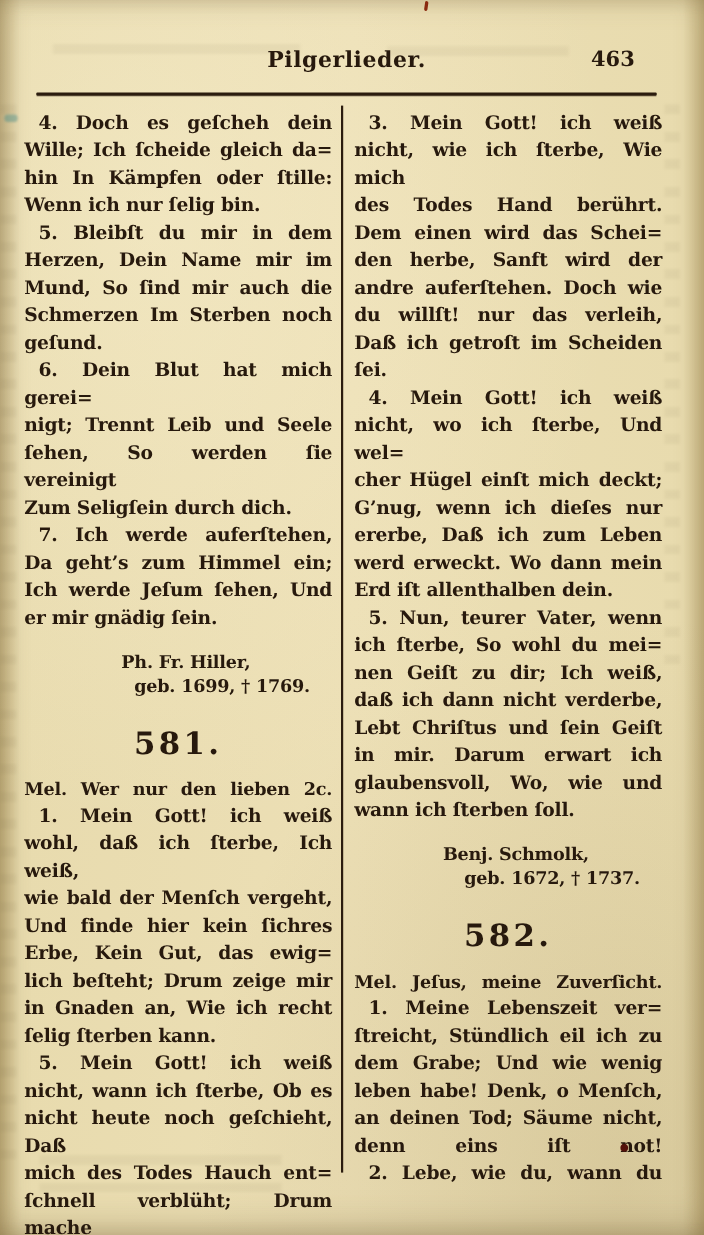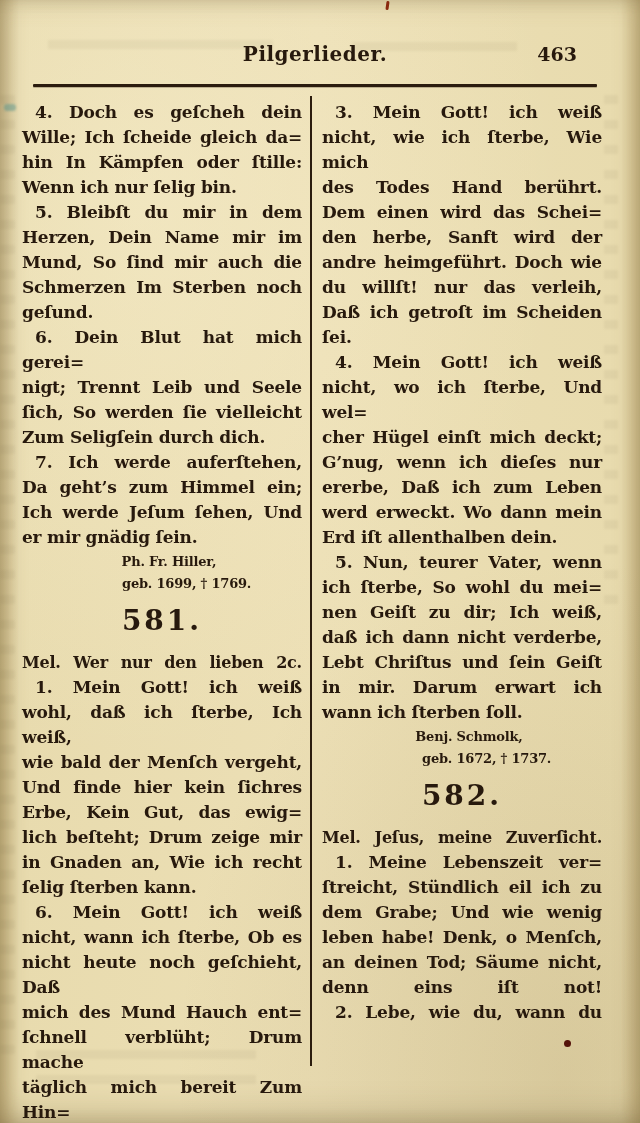--- a/index.html
+++ b/index.html
@@ -23,21 +23,21 @@
   .rule{position:absolute;top:84px;left:33px;width:564px;height:3px;background:#2b1c0e;border-radius:1px;box-shadow:0 1px 0 rgba(43,28,14,.25);}
   .divider{position:absolute;left:310px;top:96px;width:2px;height:970px;background:#2b1c0e;}
   .col{position:absolute;top:100px;width:280px;font-size:17px;line-height:25px;letter-spacing:-0.2px;}
   .col-left{left:22px;}
   .col-right{left:322px;}
   .line{text-align:justify;text-align-last:justify;}
   .line.endline{text-align-last:left;}
   .line.first{text-indent:13px;}
   .hymn-number{font-size:28px;line-height:50px;height:54px;text-align:center;letter-spacing:3px;}
   .mel{font-size:16px;line-height:25px;text-align:justify;text-align-last:justify;}
-  .author{font-size:13px;line-height:22px;margin:1px 0;}
+  .author{font-size:16px;line-height:22px;margin:16px 0;}
   .author-name{text-align:center;padding-left:14px;}
   .author-dates{padding-left:100px;}
   .ghost{position:absolute;opacity:.55;filter:blur(1.3px);
     background:repeating-linear-gradient(180deg, rgba(112,100,66,.20) 0 9px, rgba(112,100,66,0) 9px 25px);}
   .ghost.soft{opacity:.35;}
   .speck-red-dash{position:absolute;left:386px;top:1px;width:3px;height:9px;background:#8a2a10;border-radius:2px;transform:rotate(8deg);}
   .speck-maroon-dot{position:absolute;left:564px;top:1040px;width:7px;height:7px;border-radius:50%;background:#54120a;}
   .speck-teal-mark{position:absolute;left:4px;top:104px;width:12px;height:7px;background:rgba(70,140,135,.45);filter:blur(1px);border-radius:3px;}
 </style>
 </head>
@@ -69,21 +69,21 @@
       <div class="verse">
         <div class="line first">5. Bleibſt du mir in dem</div>
         <div class="line">Herzen, Dein Name mir im</div>
         <div class="line">Mund, So ſind mir auch die</div>
         <div class="line">Schmerzen Im Sterben noch</div>
         <div class="line endline">geſund.</div>
       </div>
       <div class="verse">
         <div class="line first">6. Dein Blut hat mich gerei=</div>
         <div class="line">nigt; Trennt Leib und Seele</div>
-        <div class="line">ſich, So werden ſie vielleicht</div>
+        <div class="line">ſehen, So werden ſie vereinigt</div>
         <div class="line endline">Zum Seligſein durch dich.</div>
       </div>
       <div class="verse">
         <div class="line first">7. Ich werde auferſtehen,</div>
         <div class="line">Da geht’s zum Himmel ein;</div>
         <div class="line">Ich werde Jeſum ſehen, Und</div>
         <div class="line endline">er mir gnädig ſein.</div>
       </div>
       <div class="author">
         <div class="author-name">Ph. Fr. Hiller,</div>
@@ -95,56 +95,57 @@
         <div class="line first">1. Mein Gott! ich weiß</div>
         <div class="line">wohl, daß ich ſterbe, Ich weiß,</div>
         <div class="line">wie bald der Menſch vergeht,</div>
         <div class="line">Und finde hier kein ſichres</div>
         <div class="line">Erbe, Kein Gut, das ewig=</div>
         <div class="line">lich beſteht; Drum zeige mir</div>
         <div class="line">in Gnaden an, Wie ich recht</div>
         <div class="line endline">ſelig ſterben kann.</div>
       </div>
       <div class="verse">
-        <div class="line first">6. Mein Gott! ich weiß</div>
+        <div class="line first">5. Mein Gott! ich weiß</div>
         <div class="line">nicht, wann ich ſterbe, Ob es</div>
         <div class="line">nicht heute noch geſchieht, Daß</div>
-        <div class="line">mich des Mund Hauch ent=</div>
+        <div class="line">mich des Todes Hauch ent=</div>
         <div class="line">ſchnell verblüht; Drum mache</div>
         <div class="line">täglich mich bereit Zum Hin=</div>
       </div>
     </div>
   <div class="col col-right">
       <div class="verse">
         <div class="line first">3. Mein Gott! ich weiß</div>
         <div class="line">nicht, wie ich ſterbe, Wie mich</div>
         <div class="line">des Todes Hand berührt.</div>
         <div class="line">Dem einen wird das Schei=</div>
         <div class="line">den herbe, Sanft wird der</div>
-        <div class="line">andre heimgeführt. Doch wie</div>
+        <div class="line">andre auferſtehen. Doch wie</div>
         <div class="line">du willſt! nur das verleih,</div>
         <div class="line">Daß ich getroſt im Scheiden</div>
         <div class="line endline">ſei.</div>
       </div>
       <div class="verse">
         <div class="line first">4. Mein Gott! ich weiß</div>
         <div class="line">nicht, wo ich ſterbe, Und wel=</div>
         <div class="line">cher Hügel einſt mich deckt;</div>
         <div class="line">G’nug, wenn ich dieſes nur</div>
         <div class="line">ererbe, Daß ich zum Leben</div>
         <div class="line">werd erweckt. Wo dann mein</div>
         <div class="line endline">Erd iſt allenthalben dein.</div>
       </div>
       <div class="verse">
         <div class="line first">5. Nun, teurer Vater, wenn</div>
         <div class="line">ich ſterbe, So wohl du mei=</div>
         <div class="line">nen Geiſt zu dir; Ich weiß,</div>
         <div class="line">daß ich dann nicht verderbe,</div>
         <div class="line">Lebt Chriſtus und ſein Geiſt</div>
         <div class="line">in mir. Darum erwart ich</div>
+        <div class="line">glaubensvoll, Wo, wie und</div>
         <div class="line endline">wann ich ſterben ſoll.</div>
       </div>
       <div class="author">
         <div class="author-name">Benj. Schmolk,</div>
         <div class="author-dates">geb. 1672, † 1737.</div>
       </div>
       <div class="hymn-number">582.</div>
       <div class="mel">Mel. Jeſus, meine Zuverſicht.</div>
       <div class="verse">
         <div class="line first">1. Meine Lebenszeit ver=</div>

